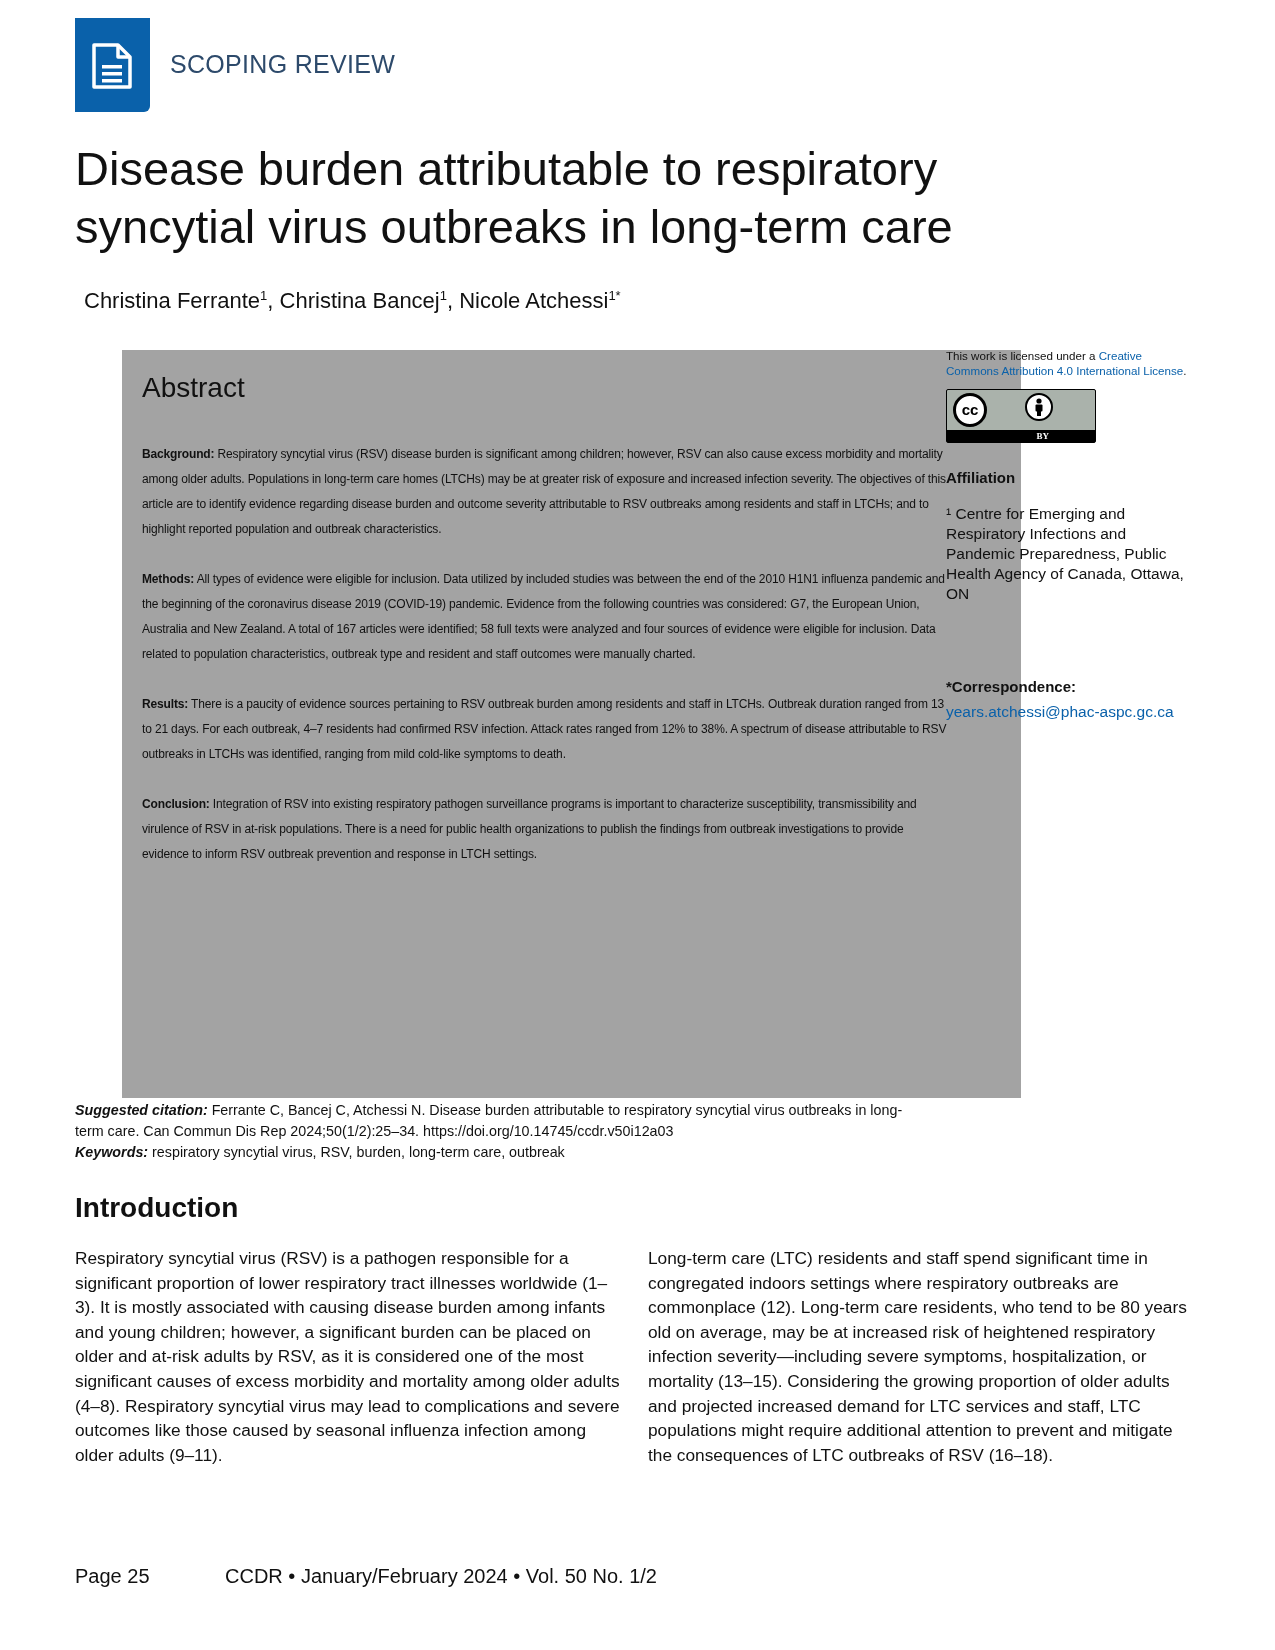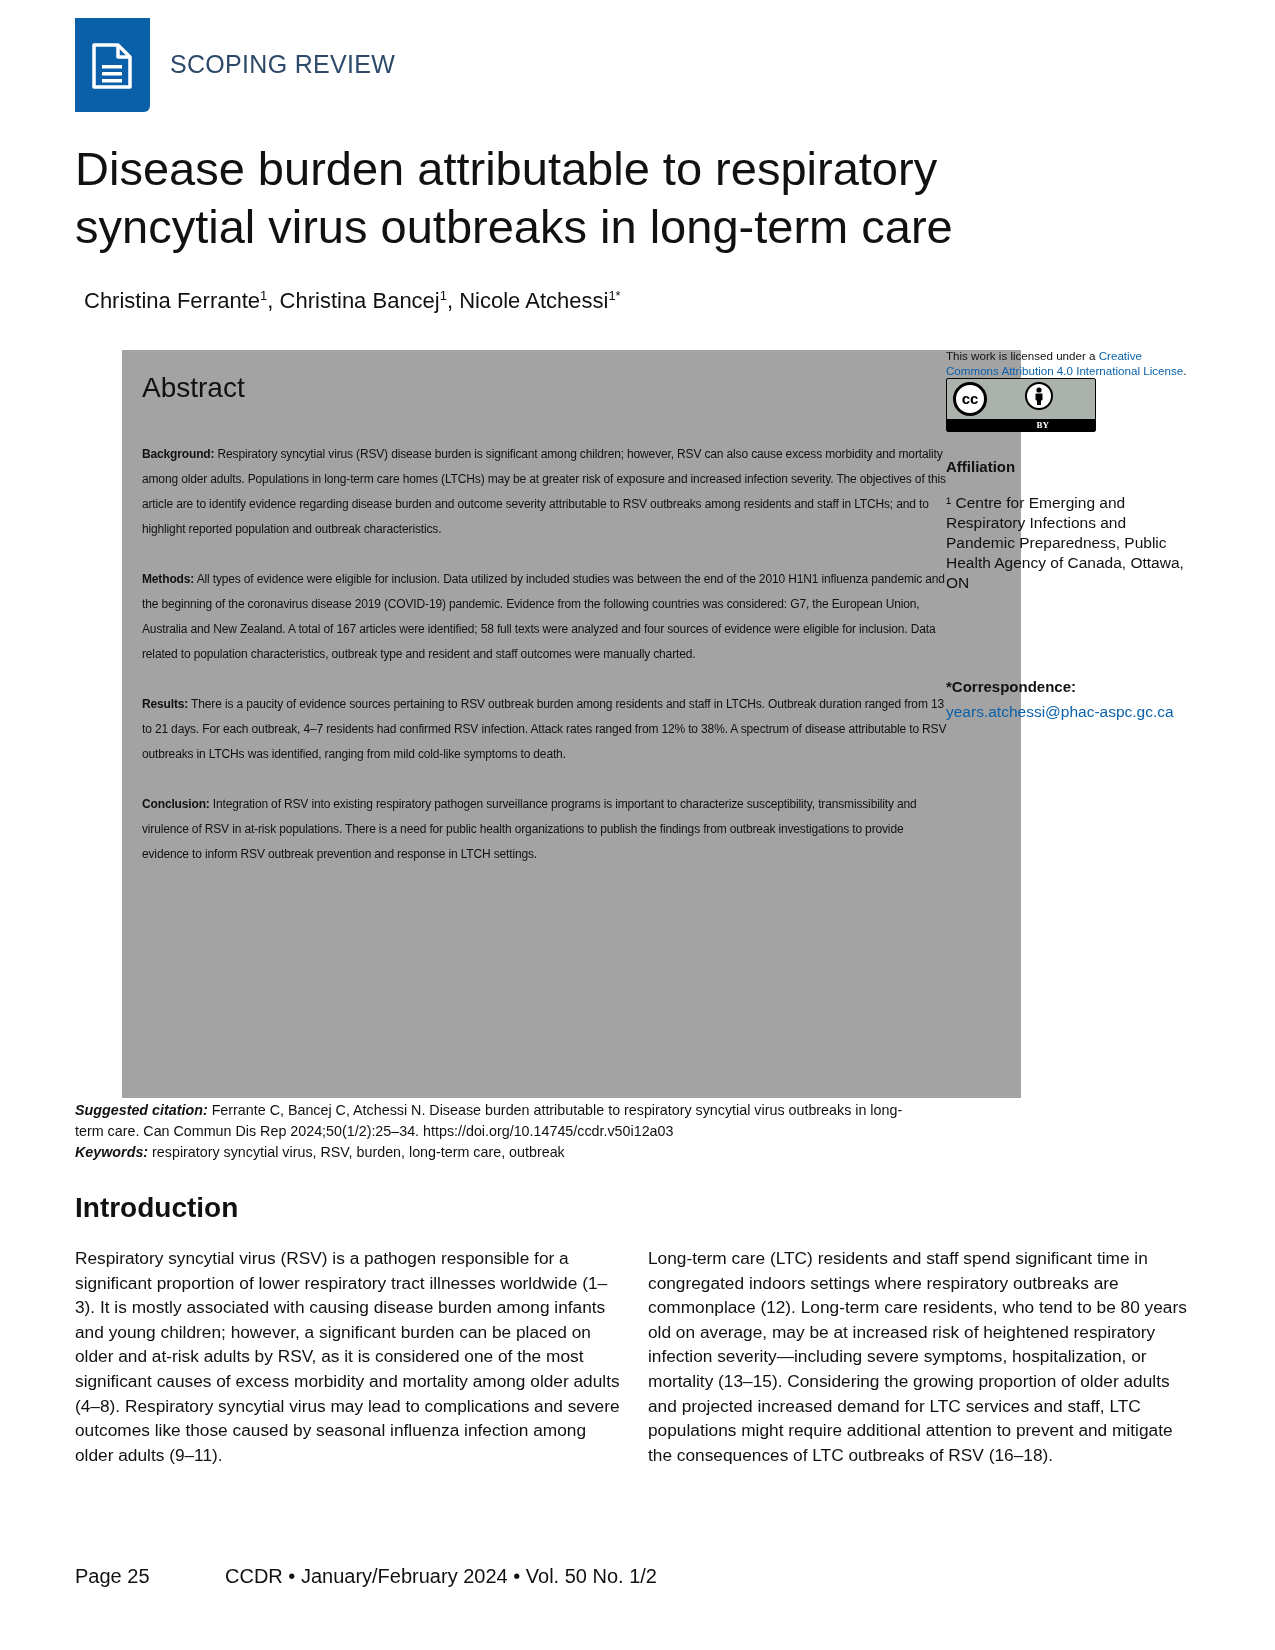--- a/index.html
+++ b/index.html
@@ -30,21 +30,21 @@
   .abs-body b { font-weight: bold; }
 
   .citation { position: absolute; left: 75px; top: 1100px; width: 850px;
               font-size: 14.3px; line-height: 21px; color: #111; }
   .citation p { margin: 0; }
   .citation i { font-weight: bold; }
 
   .sidebar { position: absolute; left: 946px; top: 348px; width: 250px; }
   .license { font-size: 11.6px; line-height: 15px; color: #111; }
   .license .lnk { color: #0a61aa; }
-  .cc-badge { width: 148px; height: 52px; background: #aab2ab;
+  .cc-badge { margin-top: 11px; width: 148px; height: 52px; background: #aab2ab;
               border: 1px solid #000; position: relative; border-radius: 2px; }
   .cc-badge .bar { position: absolute; left: 0; right: 0; bottom: 0; height: 12px;
                    background: #000; color: #fff; font-size: 9px; font-weight: bold;
                    text-align: right; padding-right: 46px; line-height: 12px; font-family: Liberation Serif, serif; }
   .cc-badge .cc { position: absolute; left: 6px; top: 3px; width: 34px; height: 34px;
                   border-radius: 50%; background: #fff; border: 3px solid #000;
                   box-sizing: border-box; font-weight: bold; font-size: 15px;
                   text-align: center; line-height: 28px; color: #000; }
   .cc-badge .by { position: absolute; left: 78px; top: 3px; width: 28px; height: 28px;
                   border-radius: 50%; background: #fff; border: 2px solid #000;

